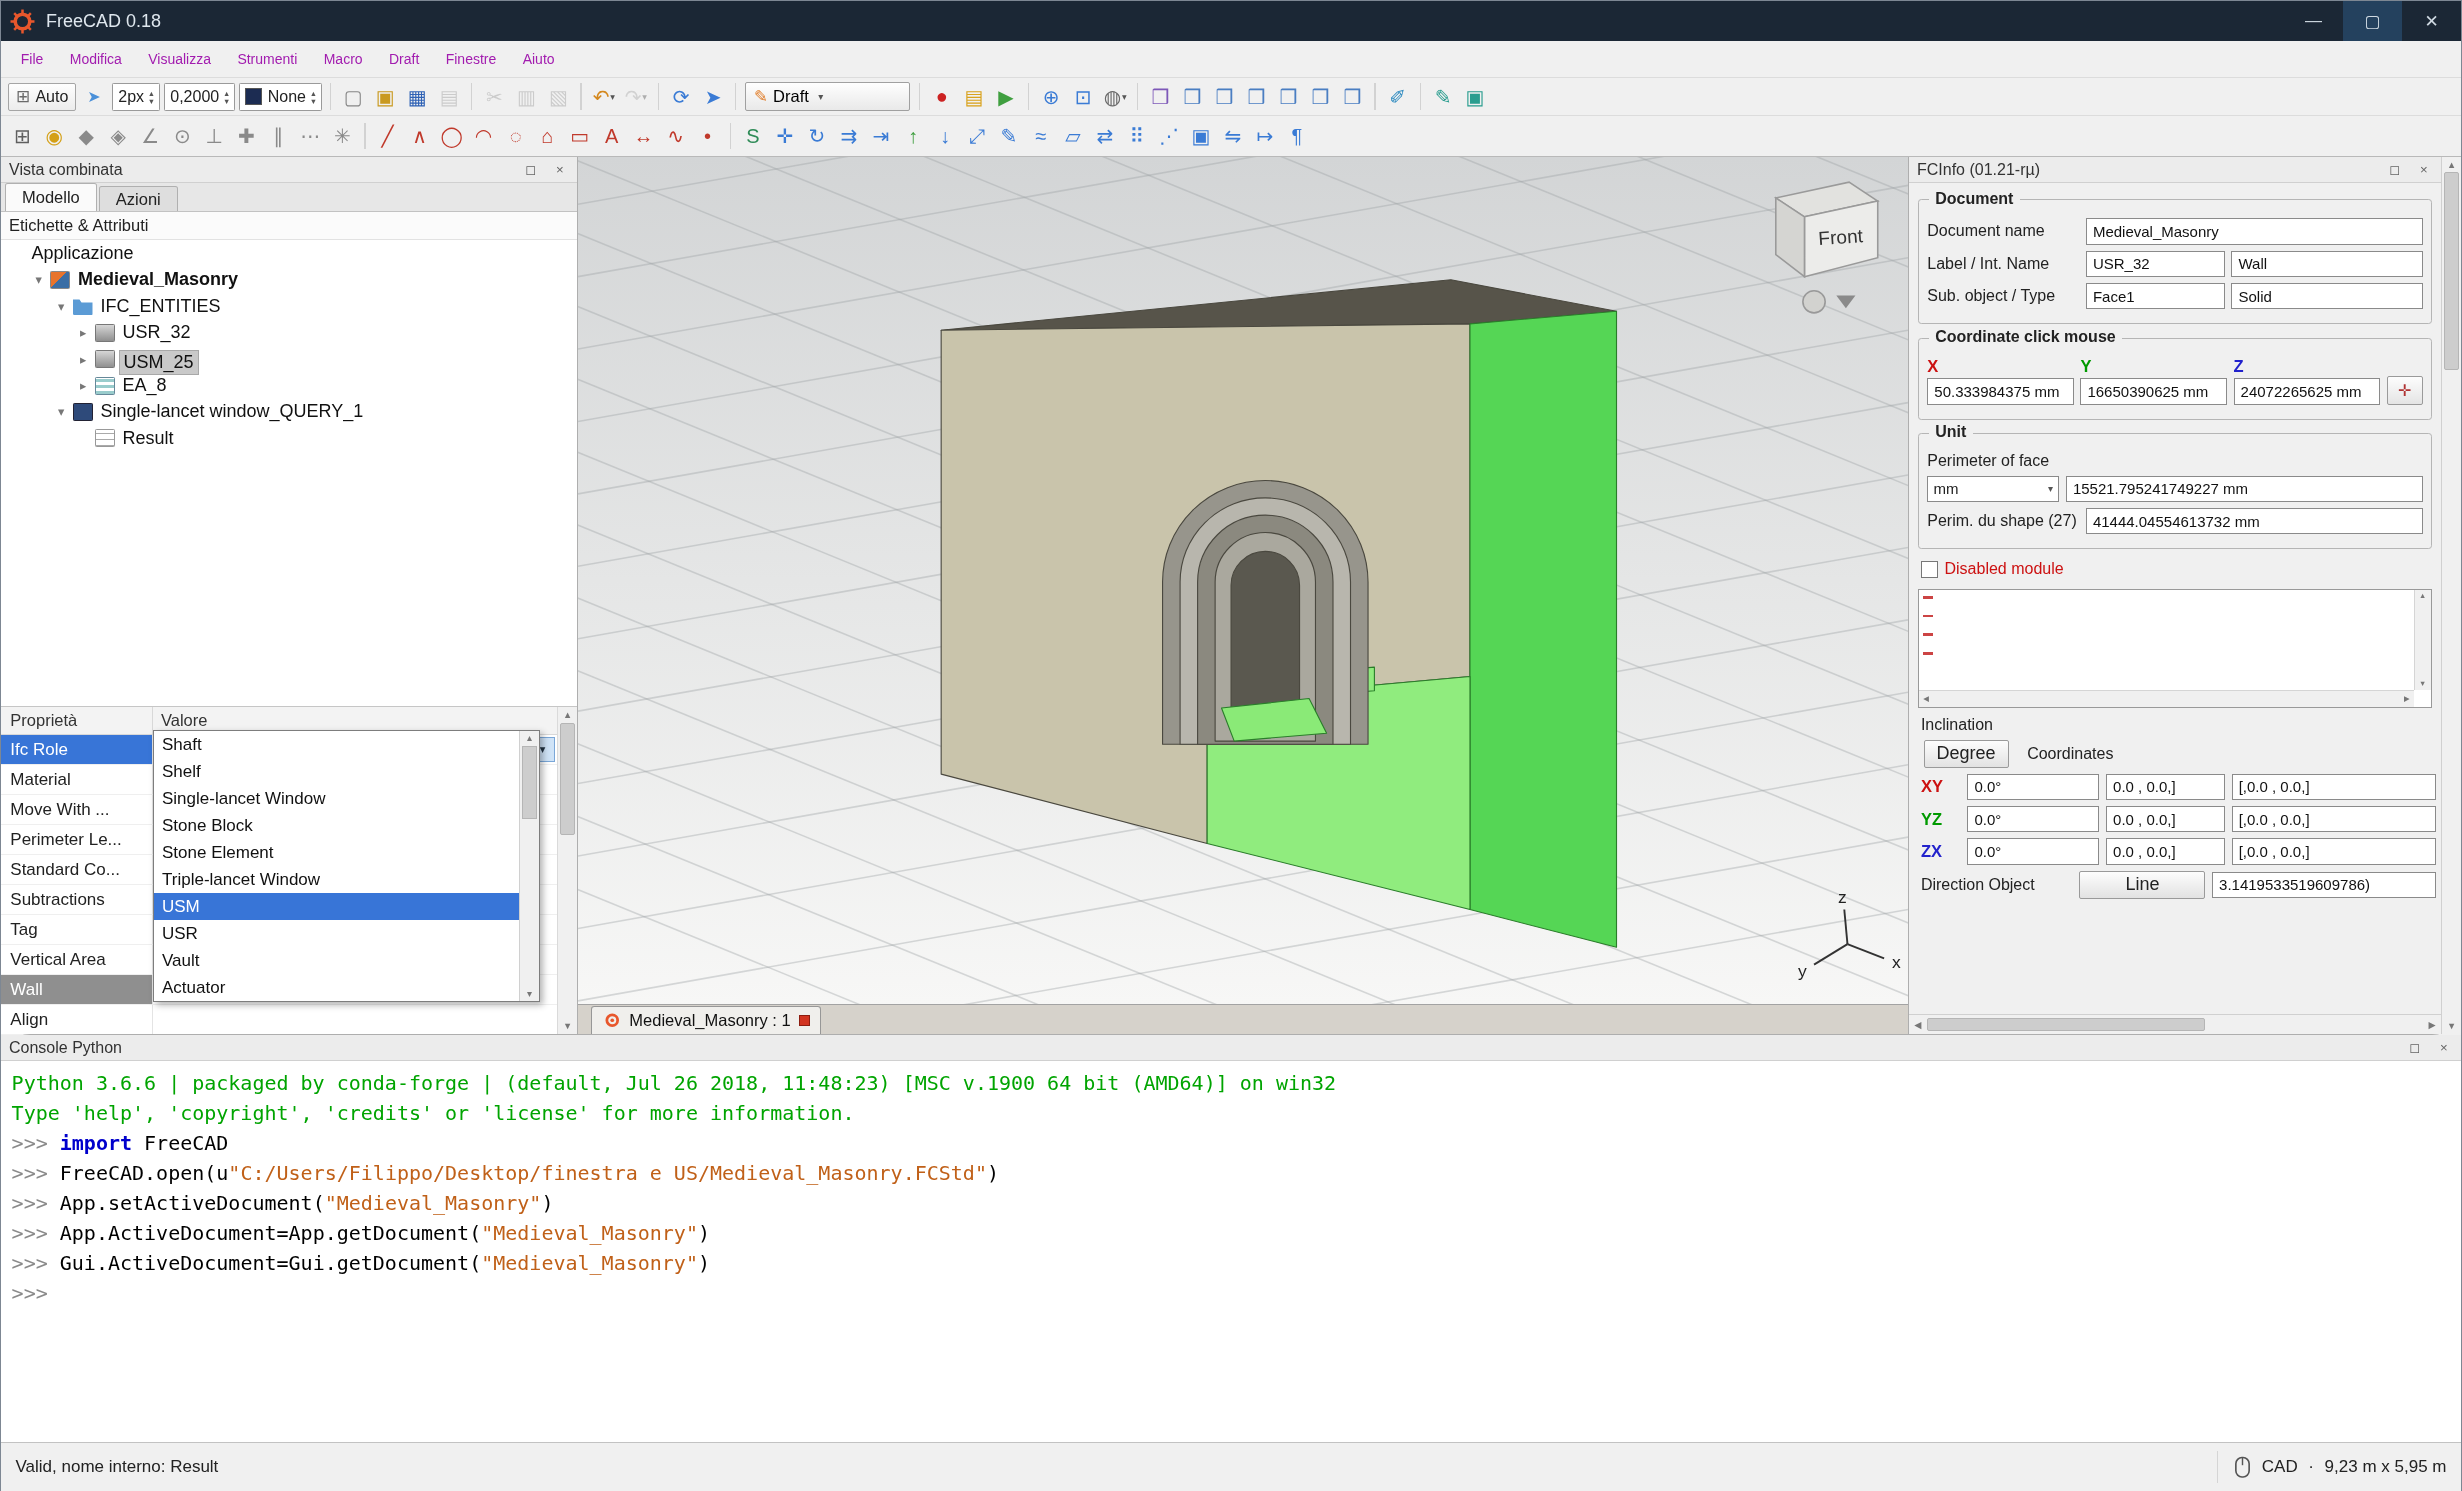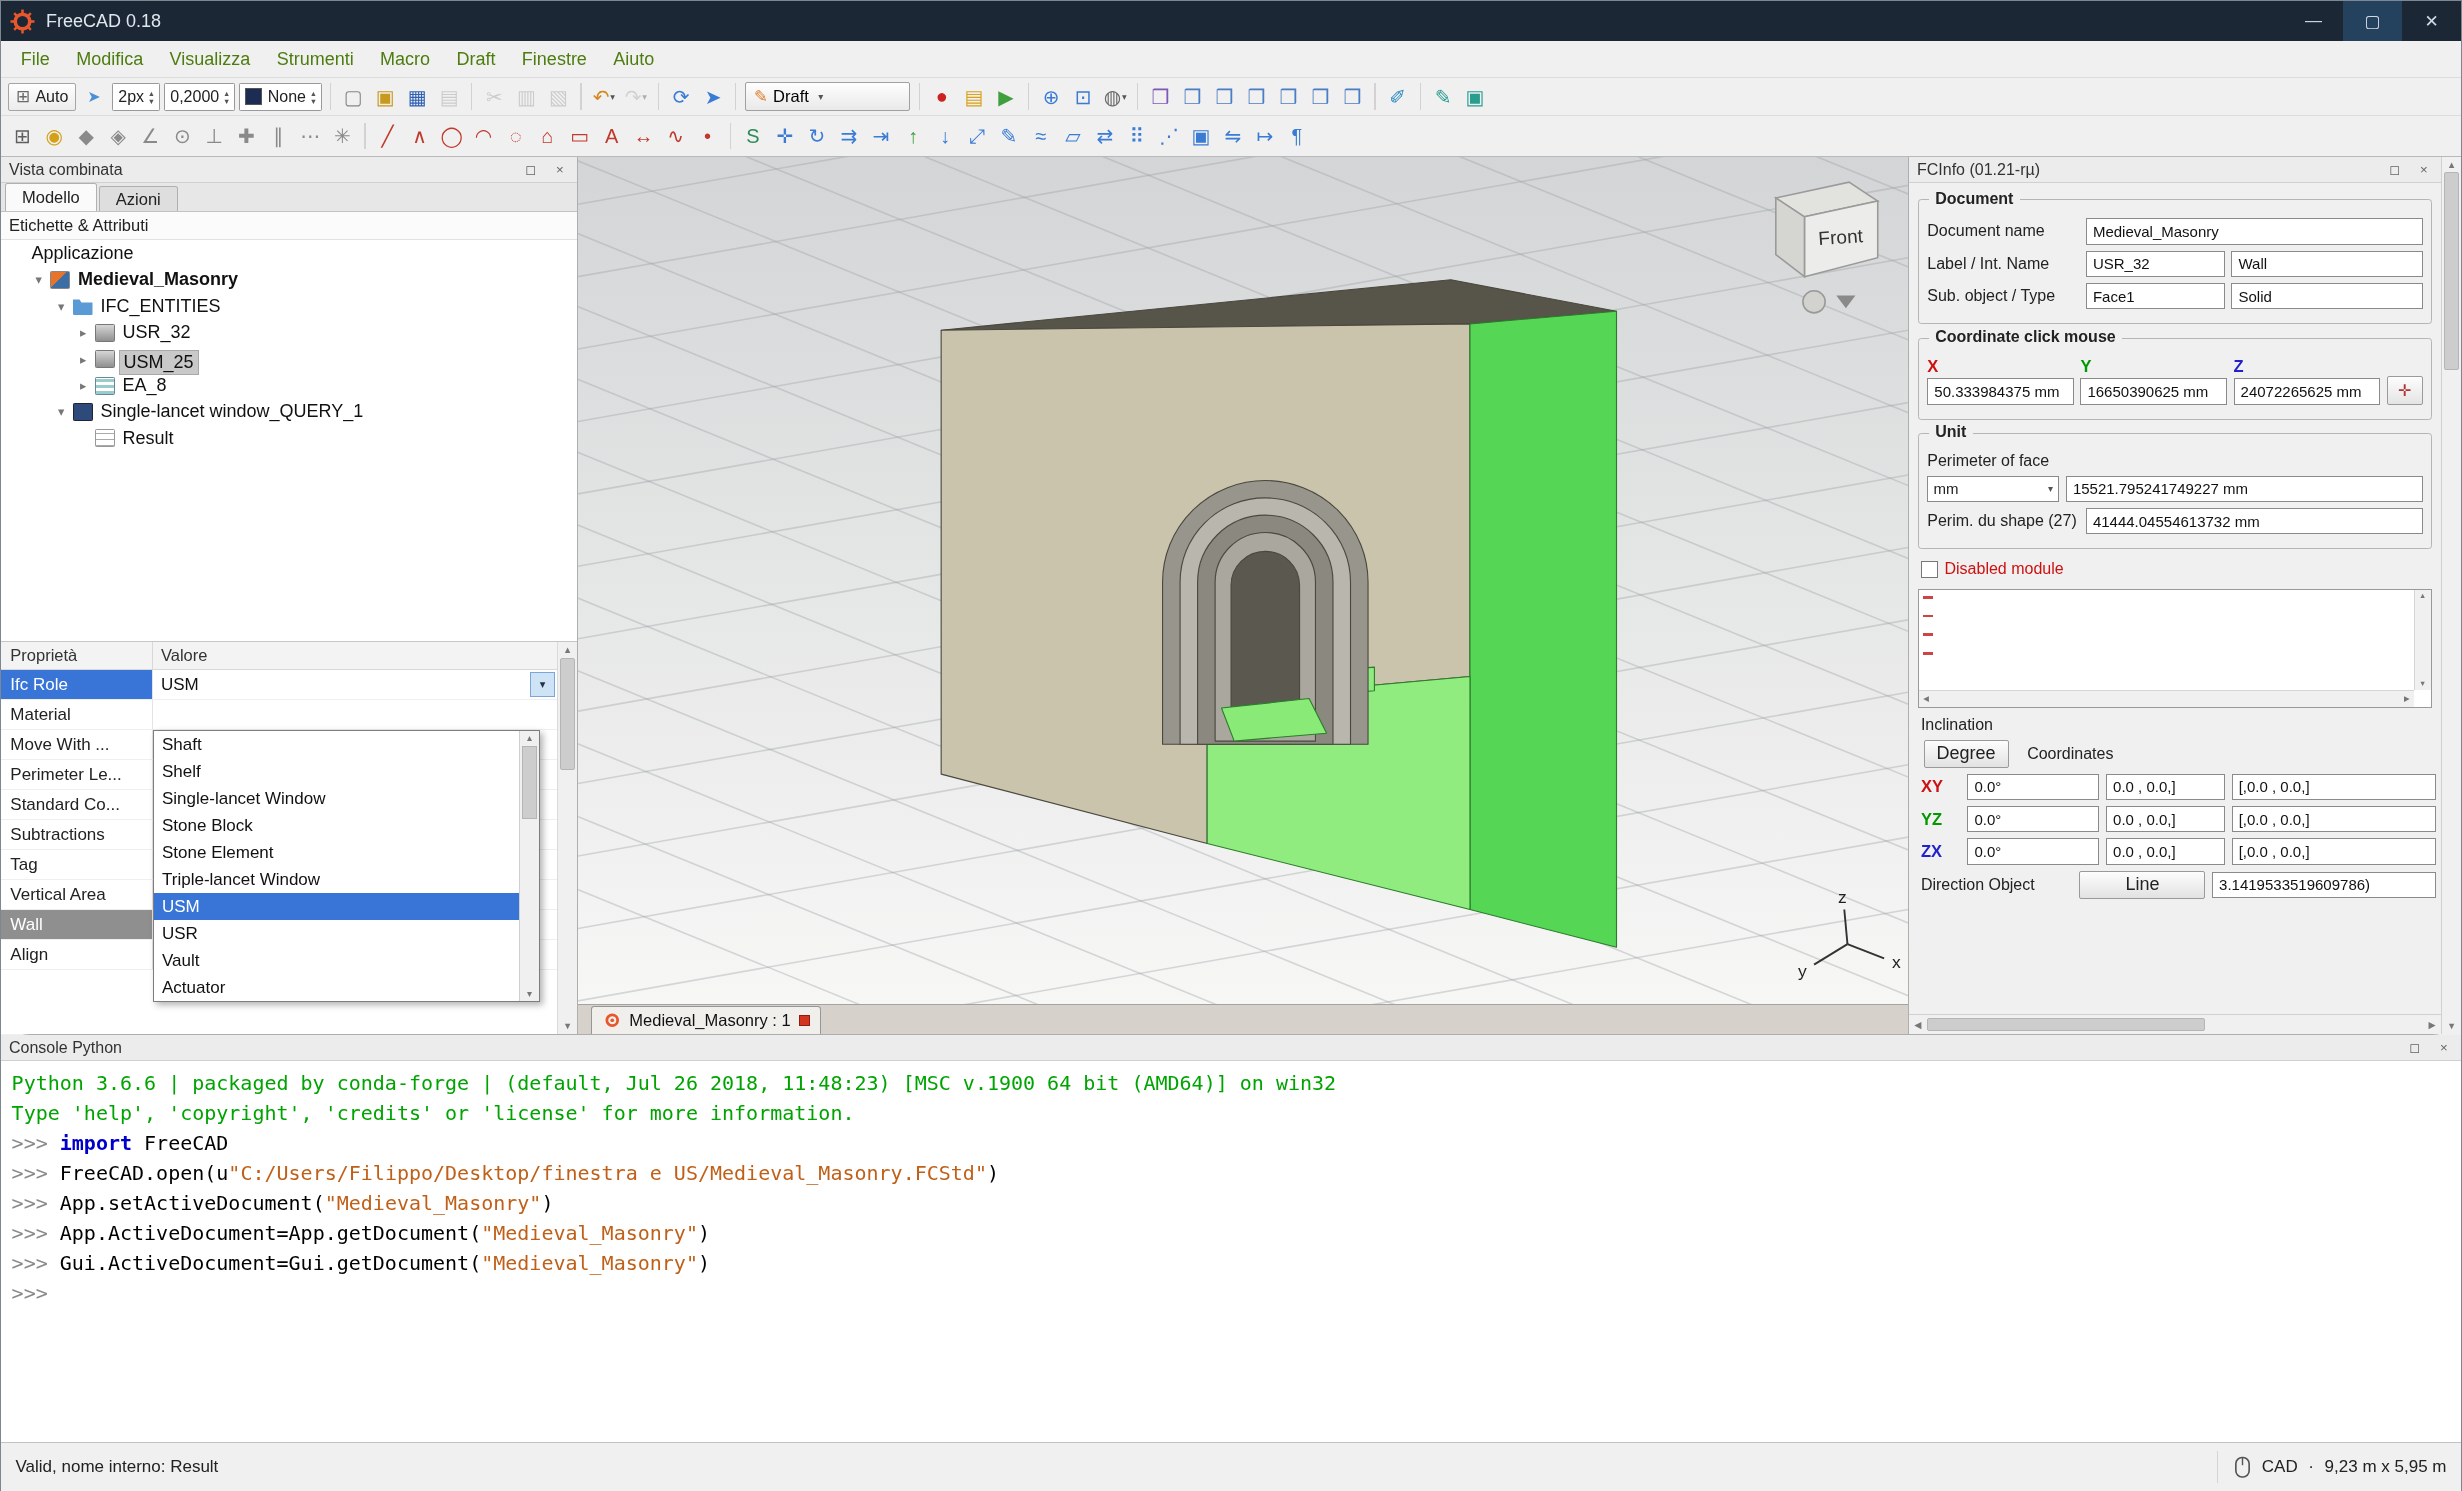--- a/index.html
+++ b/index.html
@@ -8,21 +8,21 @@
   *{box-sizing:border-box;}
 
   
   .titlebar{height:40px;background:#1b2735;display:flex;align-items:center;color:#dfe7ee;font-size:18px;flex:0 0 auto;}
   .app-icon{width:25px;height:25px;margin:0 10.6px 0 9.3px;flex:0 0 auto;}
   .win-buttons{margin-left:auto;display:flex;height:100%;}
   .win-btn{width:59px;height:100%;display:flex;align-items:center;justify-content:center;font-size:17px;color:#cfd9e2;}
   .win-btn.max{background:#24415e;}
 
   
-  .menubar{height:37px;background:#f0f0f0;display:flex;align-items:flex-start;padding-left:6.6px;font-size:18px;color:#4d7c0f;border-bottom:0.7px solid #dcdcdc;flex:0 0 auto;}
+  .menubar{height:37px;background:#f0f0f0;display:flex;align-items:flex-start;padding-left:6.6px;font-size:14px;color:#a21caf;border-bottom:0.7px solid #dcdcdc;flex:0 0 auto;}
   .menu-item{padding:0 13.2px;height:100%;display:flex;align-items:center;}
 
   
   .toolbar{display:flex;align-items:center;background:#f0f0f0;flex:0 0 auto;padding-left:5.3px;white-space:nowrap;overflow:hidden;}
   .toolbar1{height:38px;border-bottom:0.7px solid #dcdcdc;}
   .toolbar2{height:41px;border-bottom:0.7px solid #b9b9b9;}
   .tb-btn{width:32px;height:30px;display:flex;align-items:center;justify-content:center;font-size:20px;border-radius:2.6px;position:relative;flex:0 0 auto;}
   .tb-btn.grayed{opacity:.42;}
   .tb-glyph{pointer-events:none;}
   .tb-drop{font-size:9.3px;color:#555;margin-left:0.7px;}
@@ -39,21 +39,21 @@
   .main{flex:1 1 auto;display:flex;min-height:0;}
 
   
   .left-panel{width:577px;flex:0 0 auto;background:#f0f0f0;border-right:0.7px solid #aeaeae;display:flex;flex-direction:column;position:relative;}
   .dock-header{height:26.4px;display:flex;align-items:center;padding:0 8px;font-size:16px;color:#333;background:#ececec;border-bottom:0.7px solid #d0d0d0;flex:0 0 auto;}
   .dock-btns{margin-left:auto;display:flex;gap:10.6px;color:#666;font-size:13.2px;}
   .dock-btn{width:18.5px;text-align:center;}
   .cv-tabs{height:29px;display:flex;align-items:flex-end;background:#e7e7e7;padding-left:4px;border-bottom:0.7px solid #c2c2c2;flex:0 0 auto;}
   .cv-tab{height:25px;padding:0 16px;display:flex;align-items:center;font-size:16.5px;border:0.7px solid #b0b0b0;border-bottom:none;background:#dedede;margin-right:2px;border-radius:2.6px 2.6px 0 0;color:#222;}
   .cv-tab.active{background:#fafafa;height:28px;}
-  .tree-wrap{height:430px;background:#fff;border-bottom:0.7px solid #c6c6c6;display:flex;flex-direction:column;overflow:hidden;}
+  .tree-wrap{height:495px;background:#fff;border-bottom:0.7px solid #c6c6c6;display:flex;flex-direction:column;overflow:hidden;}
   .tree-header{height:28px;background:#fbfbfb;border-bottom:0.7px solid #e2e2e2;font-size:16.5px;color:#222;display:flex;align-items:center;padding-left:8px;flex:0 0 auto;}
   .tree-body{flex:1;}
   .tree-row{height:26.4px;display:flex;align-items:center;font-size:18px;color:#111;}
   .tree-expander{width:22.5px;text-align:center;color:#777;font-size:12.6px;flex:0 0 auto;}
   .tree-label{padding:0.7px 4px;}
   .tree-label.bold{font-weight:bold;}
   .tree-row.selected .tree-label{background:#c9c9c9;border:0.7px solid #a8a8a8;margin-top:7px;}
   .ticon{width:20px;height:18px;margin-right:4px;flex:0 0 auto;border-radius:1.3px;}
   .ticon-doc{background:linear-gradient(135deg,#e8742c 0 46%,#3a6ea5 46% 100%);border:0.7px solid #888;}
   .ticon-folder{background:#5b9bd5;clip-path:polygon(0 12%,35% 12%,45% 28%,100% 28%,100% 100%,0 100%);}

